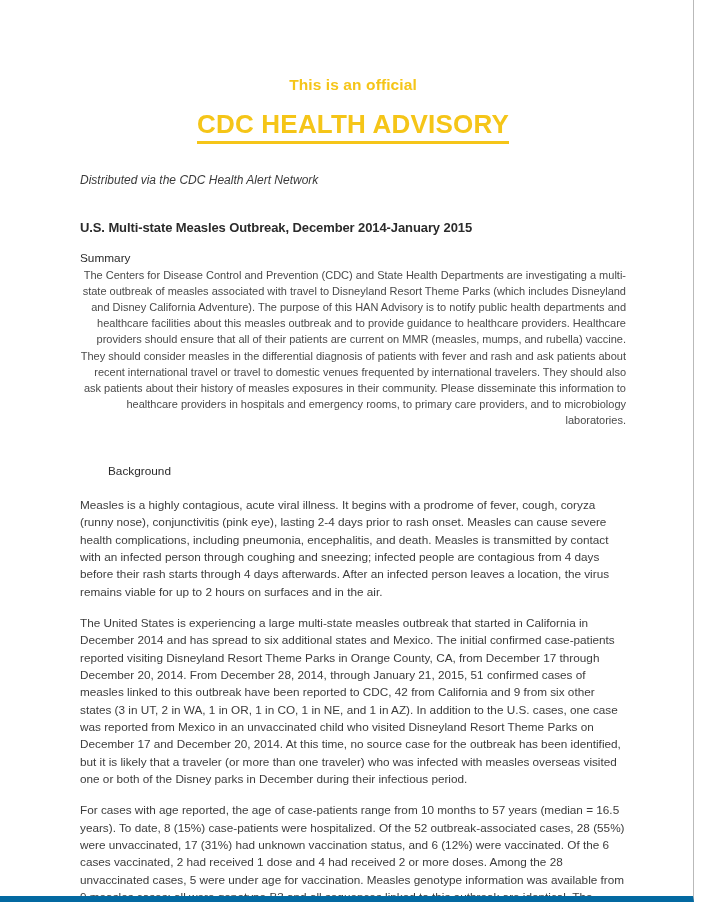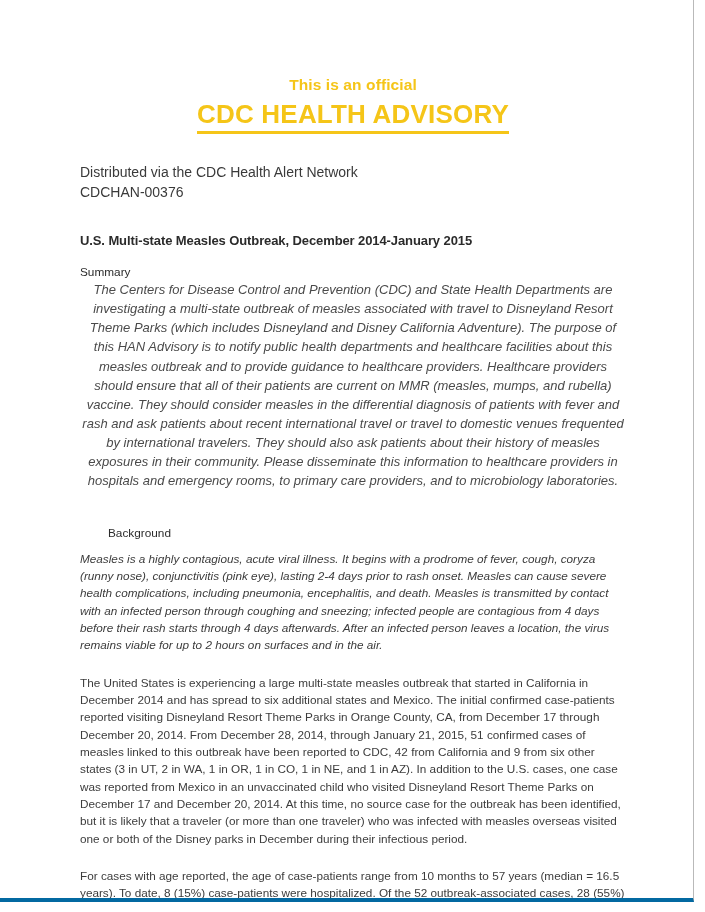--- a/index.html
+++ b/index.html
@@ -17,21 +17,21 @@
 
   
   .page {
     position: absolute;
     left: 0;
     top: 0;
     width: 694px;
     height: 902px;
     background: #ffffff;
     border-right: 1px solid #b9b9b9;
-    border-bottom: 4px solid #0369a1;
+    border-bottom: 6px solid #0369a1;
     box-sizing: border-box;
     overflow: hidden;
   }
 
   .content {
     position: absolute;
     left: 80px;
     top: 0;
     width: 546px;
   }
@@ -43,36 +43,37 @@
   }
   .official-line {
     font-size: 15.5px;
     font-weight: bold;
     color: #f5c518;
     letter-spacing: 0.1px;
     line-height: 1.15;
   }
   .advisory-title {
     display: inline-block;
-    margin-top: 6px;
+    margin-top: 16px;
     font-size: 26px;
     font-weight: bold;
     color: #f5c518;
     letter-spacing: 0.2px;
     line-height: 1.15;
     border-bottom: 3px solid #f5c518;
     padding-bottom: 1px;
   }
 
   
   .distribution {
     margin-top: 28px;
-    font-size: 14px;
+    font-size: 12px;
     color: #3a3a3a;
     line-height: 1.45;
+    font-style: italic;
   }
   .distribution div { white-space: nowrap; }
 
   
   .doc-title {
     margin-top: 31px;
     font-size: 13px;
     font-weight: bold;
     color: #2b2b2b;
     line-height: 1.25;
@@ -84,48 +85,46 @@
     font-size: 11.8px;
     font-weight: normal;
     color: #2b2b2b;
     line-height: 1.4;
   }
   .summary-heading { margin-top: 14px; }
   .background-heading { margin-top: 35px; padding-left: 28px; }
 
   
   .summary-body {
-    font-size: 13px;
-    font-style: italic;
+    font-size: 11px;
     color: #4a4a4a;
     line-height: 1.47;
-    text-align: center;
+    text-align: right;
   }
   .body-par {
     font-size: 11.75px;
     color: #3c3c3c;
     line-height: 1.475;
-    margin-top: 20px;
+    margin-top: 14px;
   }
-  .body-par.first { margin-top: 8px; font-style: italic; }
+  .body-par.first { margin-top: 16px; }
 </style>
 </head>
 <body>
 
 <div class="page">
   <div class="content">
 
     <div class="masthead">
       <div class="official-line">This is an official</div>
       <div class="advisory-title">CDC HEALTH ADVISORY</div>
     </div>
 
     <div class="distribution">
       <div>Distributed via the CDC Health Alert Network</div>
-      <div>CDCHAN-00376</div>
     </div>
 
     <div class="doc-title">U.S. Multi-state Measles Outbreak, December 2014-January 2015</div>
 
     <div class="section-heading summary-heading">Summary</div>
     <div class="summary-body">The Centers for Disease Control and Prevention (CDC) and State Health Departments are investigating a multi-state outbreak of measles associated with travel to Disneyland Resort Theme Parks (which includes Disneyland and Disney California Adventure). The purpose of this HAN Advisory is to notify public health departments and healthcare facilities about this measles outbreak and to provide guidance to healthcare providers. Healthcare providers should ensure that all of their patients are current on MMR (measles, mumps, and rubella) vaccine. They should consider measles in the differential diagnosis of patients with fever and rash and ask patients about recent international travel or travel to domestic venues frequented by international travelers. They should also ask patients about their history of measles exposures in their community. Please disseminate this information to healthcare providers in hospitals and emergency rooms, to primary care providers, and to microbiology laboratories.</div>
 
     <div class="section-heading background-heading">Background</div>
 
     <div class="body-par first">Measles is a highly contagious, acute viral illness. It begins with a prodrome of fever, cough, coryza (runny nose), conjunctivitis (pink eye), lasting 2-4 days prior to rash onset. Measles can cause severe health complications, including pneumonia, encephalitis, and death. Measles is transmitted by contact with an infected person through coughing and sneezing; infected people are contagious from 4 days before their rash starts through 4 days afterwards. After an infected person leaves a location, the virus remains viable for up to 2 hours on surfaces and in the air.</div>

